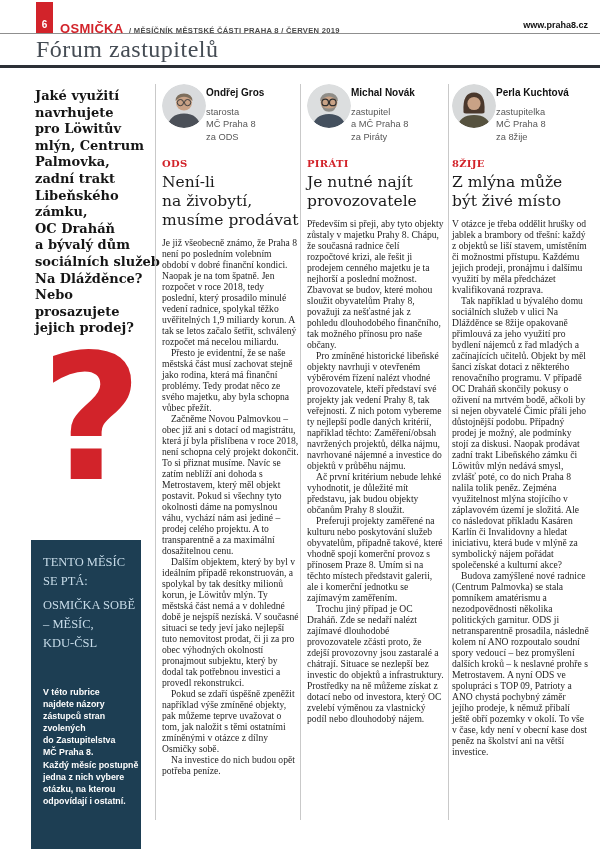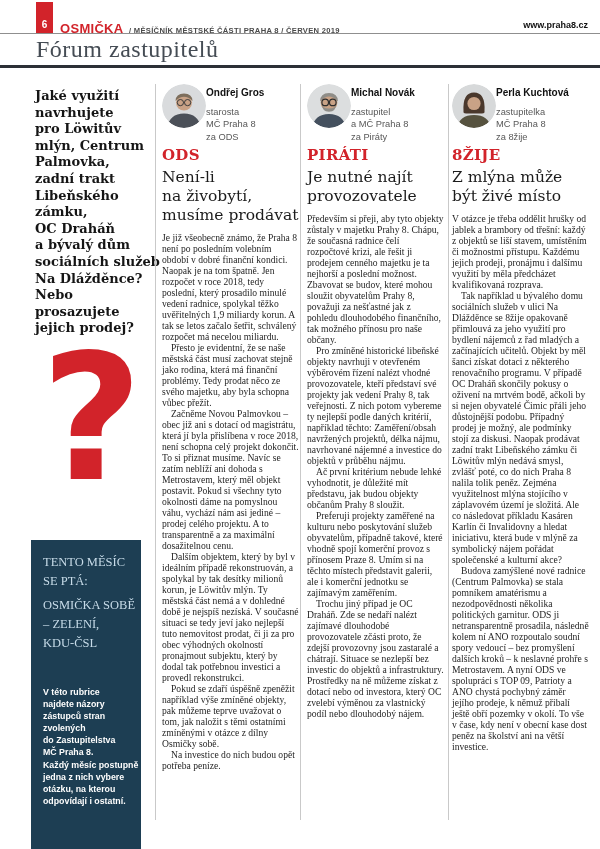--- a/index.html
+++ b/index.html
@@ -52,22 +52,22 @@
   .vdiv.d1{left:155px;} .vdiv.d2{left:300px;} .vdiv.d3{left:448px;}
   
   .answer-col{position:absolute;top:84px;width:137px;}
   .col-1{left:162px;} .col-2{left:307px;} .col-3{left:452px;}
   .profile{display:flex;height:48px;}
   .avatar{flex:0 0 44px;width:44px;height:44px;border-radius:50%;overflow:hidden;display:block;}
   .profile-meta{padding-top:3px;}
   .person-name{font-size:10px;font-weight:bold;color:#111;line-height:12px;}
   .person-role{font-size:9.3px;color:#585858;line-height:12.3px;white-space:pre;margin-top:7px;}
   .party{
-    margin-top:14px;font-family:"DejaVu Serif","Liberation Serif",serif;font-weight:bold;
-    font-size:15px;color:var(--red);letter-spacing:.3px;
+    margin-top:26px;font-family:"DejaVu Serif","Liberation Serif",serif;font-weight:bold;
+    font-size:10px;color:var(--red);letter-spacing:.3px;
   }
   .headline{
     margin:4px 0 0 0;font-family:"DejaVu Serif","Liberation Serif",serif;font-weight:normal;
     font-size:15.5px;line-height:19px;color:#1b1b1b;white-space:pre;
   }
   .body-text{margin-top:7px;}
   .body-text p{
     margin:0;font-family:"Liberation Serif",serif;font-size:9.6px;line-height:11px;
     color:#1f1f1f;text-align:left;hyphens:auto;-webkit-hyphens:auto;
   }
@@ -107,21 +107,21 @@
 Nebo
 prosazujete
 jejich prodej?</div>
   <div class="question-mark">?</div>
 </aside>
 
 <div class="info-box">
   <div class="asks-label">TENTO MĚSÍC
 SE PTÁ:</div>
   <div class="asks-party">OSMIČKA SOBĚ
-– ZELENÍ,
+– MĚSÍC,
 KDU-ČSL</div>
   <div class="info-desc">V této rubrice
 najdete názory
 zástupců stran
 zvolených
 do Zastupitelstva
 MČ Praha 8.
 Každý měsíc postupně
 jedna z nich vybere
 otázku, na kterou

